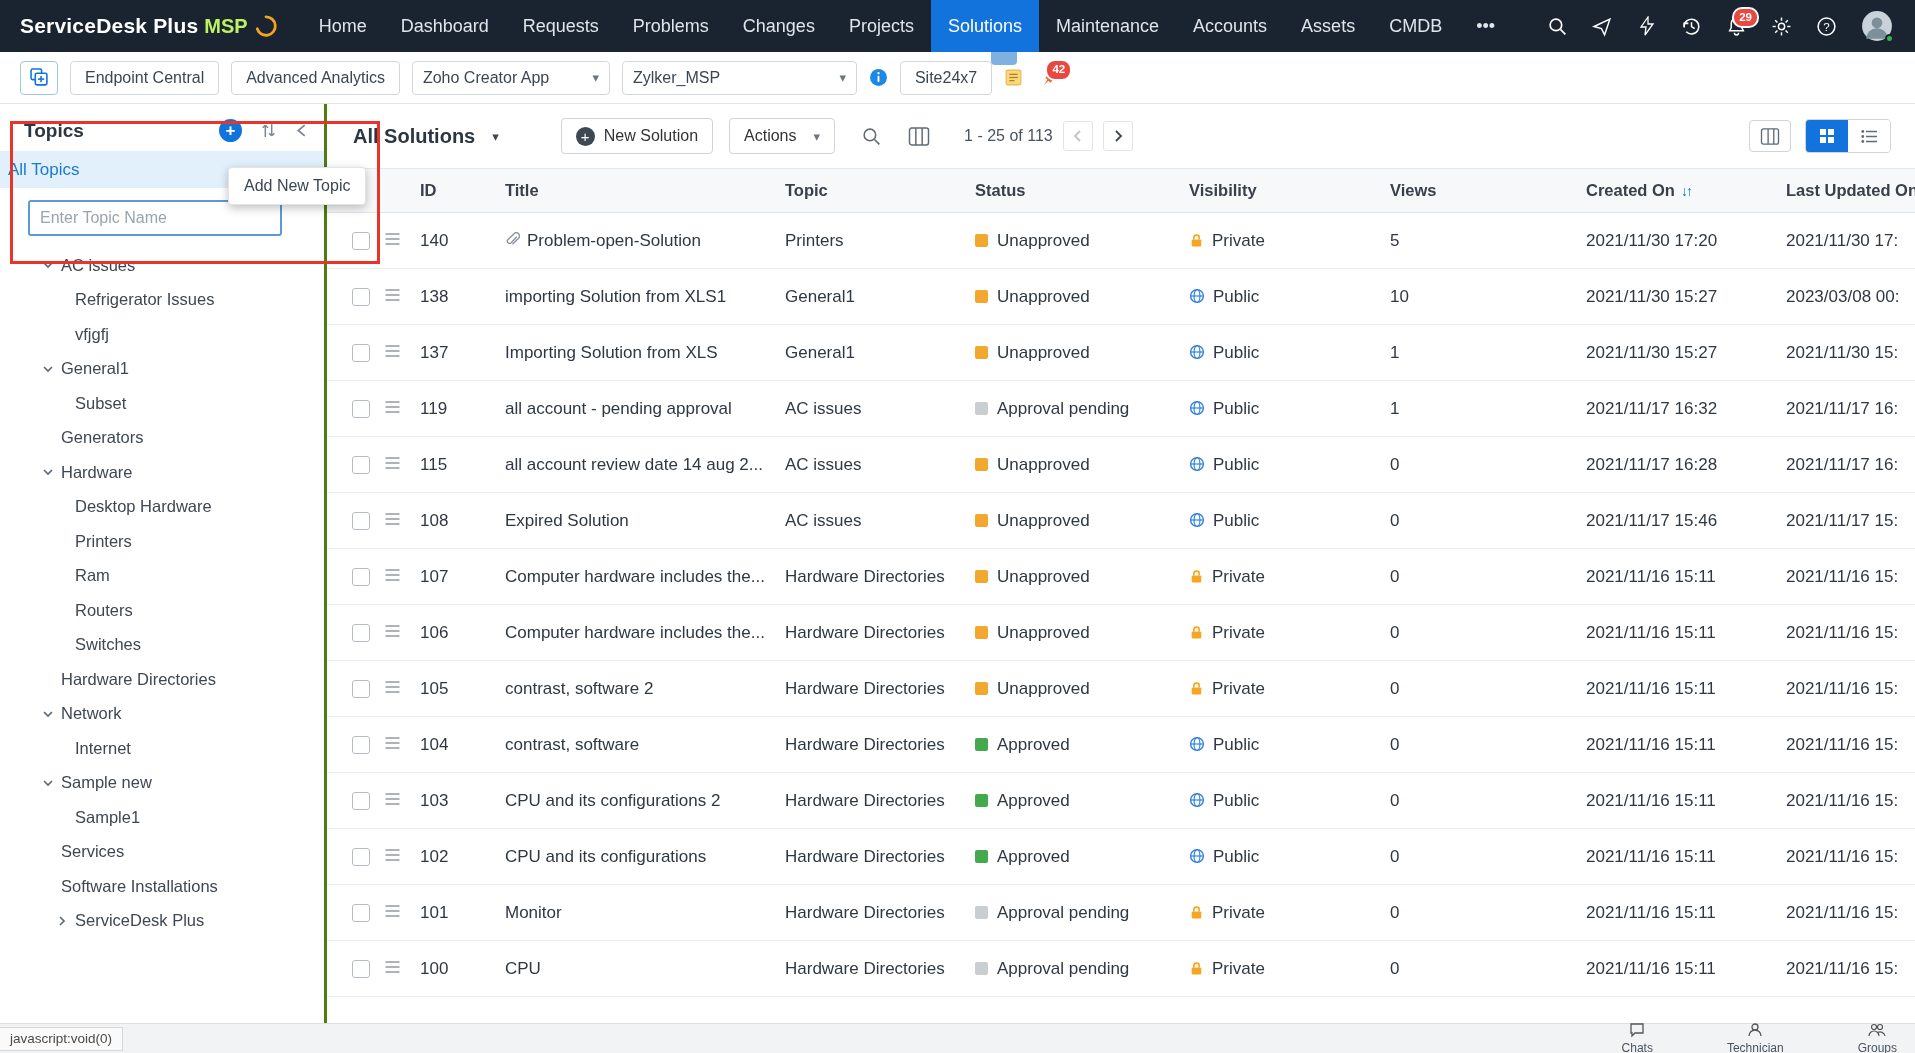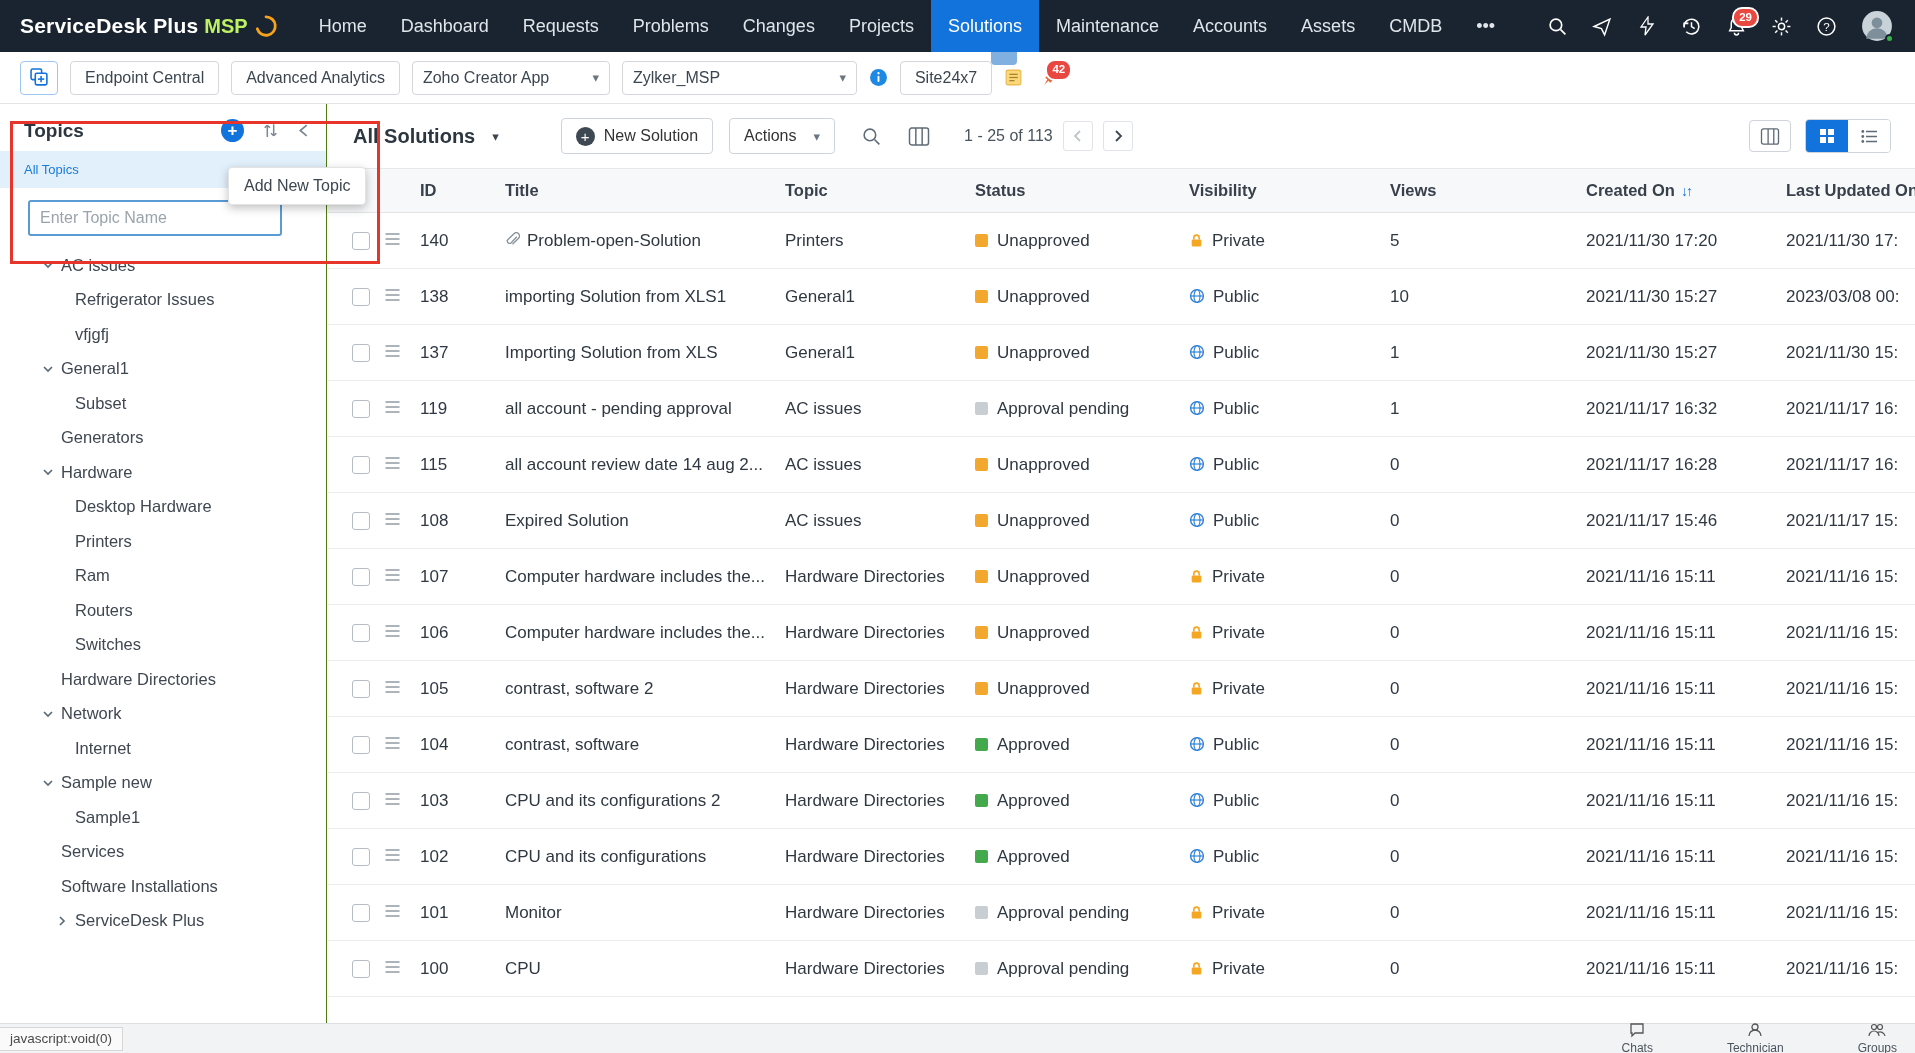--- a/index.html
+++ b/index.html
@@ -31,27 +31,27 @@
   .tb-select.w1 { width:198px; }
   .tb-select.w2 { width:235px; }
   .caret { color:#6b7680; font-size:13px; margin-left:8px; }
   .pin-wrap { position:relative; display:inline-flex; cursor:pointer; margin-left:6px; }
   .tb-ic { display:inline-flex; cursor:pointer; }
 
   
   .content { display:flex; height:919px; }
 
   
-  .sidebar { width:327px; border-right:1px solid #4d7c0f; background:#fff; flex:0 0 327px; overflow:hidden; }
+  .sidebar { width:327px; border-right:3px solid #4d7c0f; background:#fff; flex:0 0 327px; overflow:hidden; }
   .sb-header { display:flex; align-items:center; padding:15px 16px 9px 24px; }
   .sb-title { font-size:19px; font-weight:bold; color:#2b3640; flex:1; }
   .sb-tools { display:flex; align-items:center; gap:19px; }
   .plus-circle-btn { width:23px; height:23px; border-radius:50%; background:#1273dc; color:#fff; font-size:17px; font-weight:bold; line-height:22px; text-align:center; border:none; cursor:pointer; }
   .sb-tool-ic { display:inline-flex; cursor:pointer; }
-  .all-topics { height:37px; background:#e2f0fb; color:#1a7ad6; font-size:13px; display:flex; align-items:center; padding-left:24px; cursor:pointer; }
+  .all-topics { height:37px; background:#e2f0fb; color:#1a7ad6; font-size:17px; display:flex; align-items:center; padding-left:8px; cursor:pointer; }
   .topic-input { display:block; margin:12px 20px 12px 28px; width:254px; height:36px; border:2px solid #5a9bd5; border-radius:3px; padding:0 10px; font-size:16px; color:#333; outline:none; font-family:inherit; }
   .topic-input::placeholder { color:#9aa4ad; }
   .tree { margin-top:4px; }
   .tree-item { display:flex; align-items:center; height:34.5px; font-size:16.5px; color:#3f4751; cursor:pointer; white-space:nowrap; }
   .tree-item.lvl0 { padding-left:42px; }
   .tree-item.lvl1 { padding-left:56px; }
   .chev { width:19px; flex:0 0 19px; display:inline-flex; align-items:center; }
 
   
   .main { flex:1; min-width:0; display:flex; flex-direction:column; background:#fff; }

